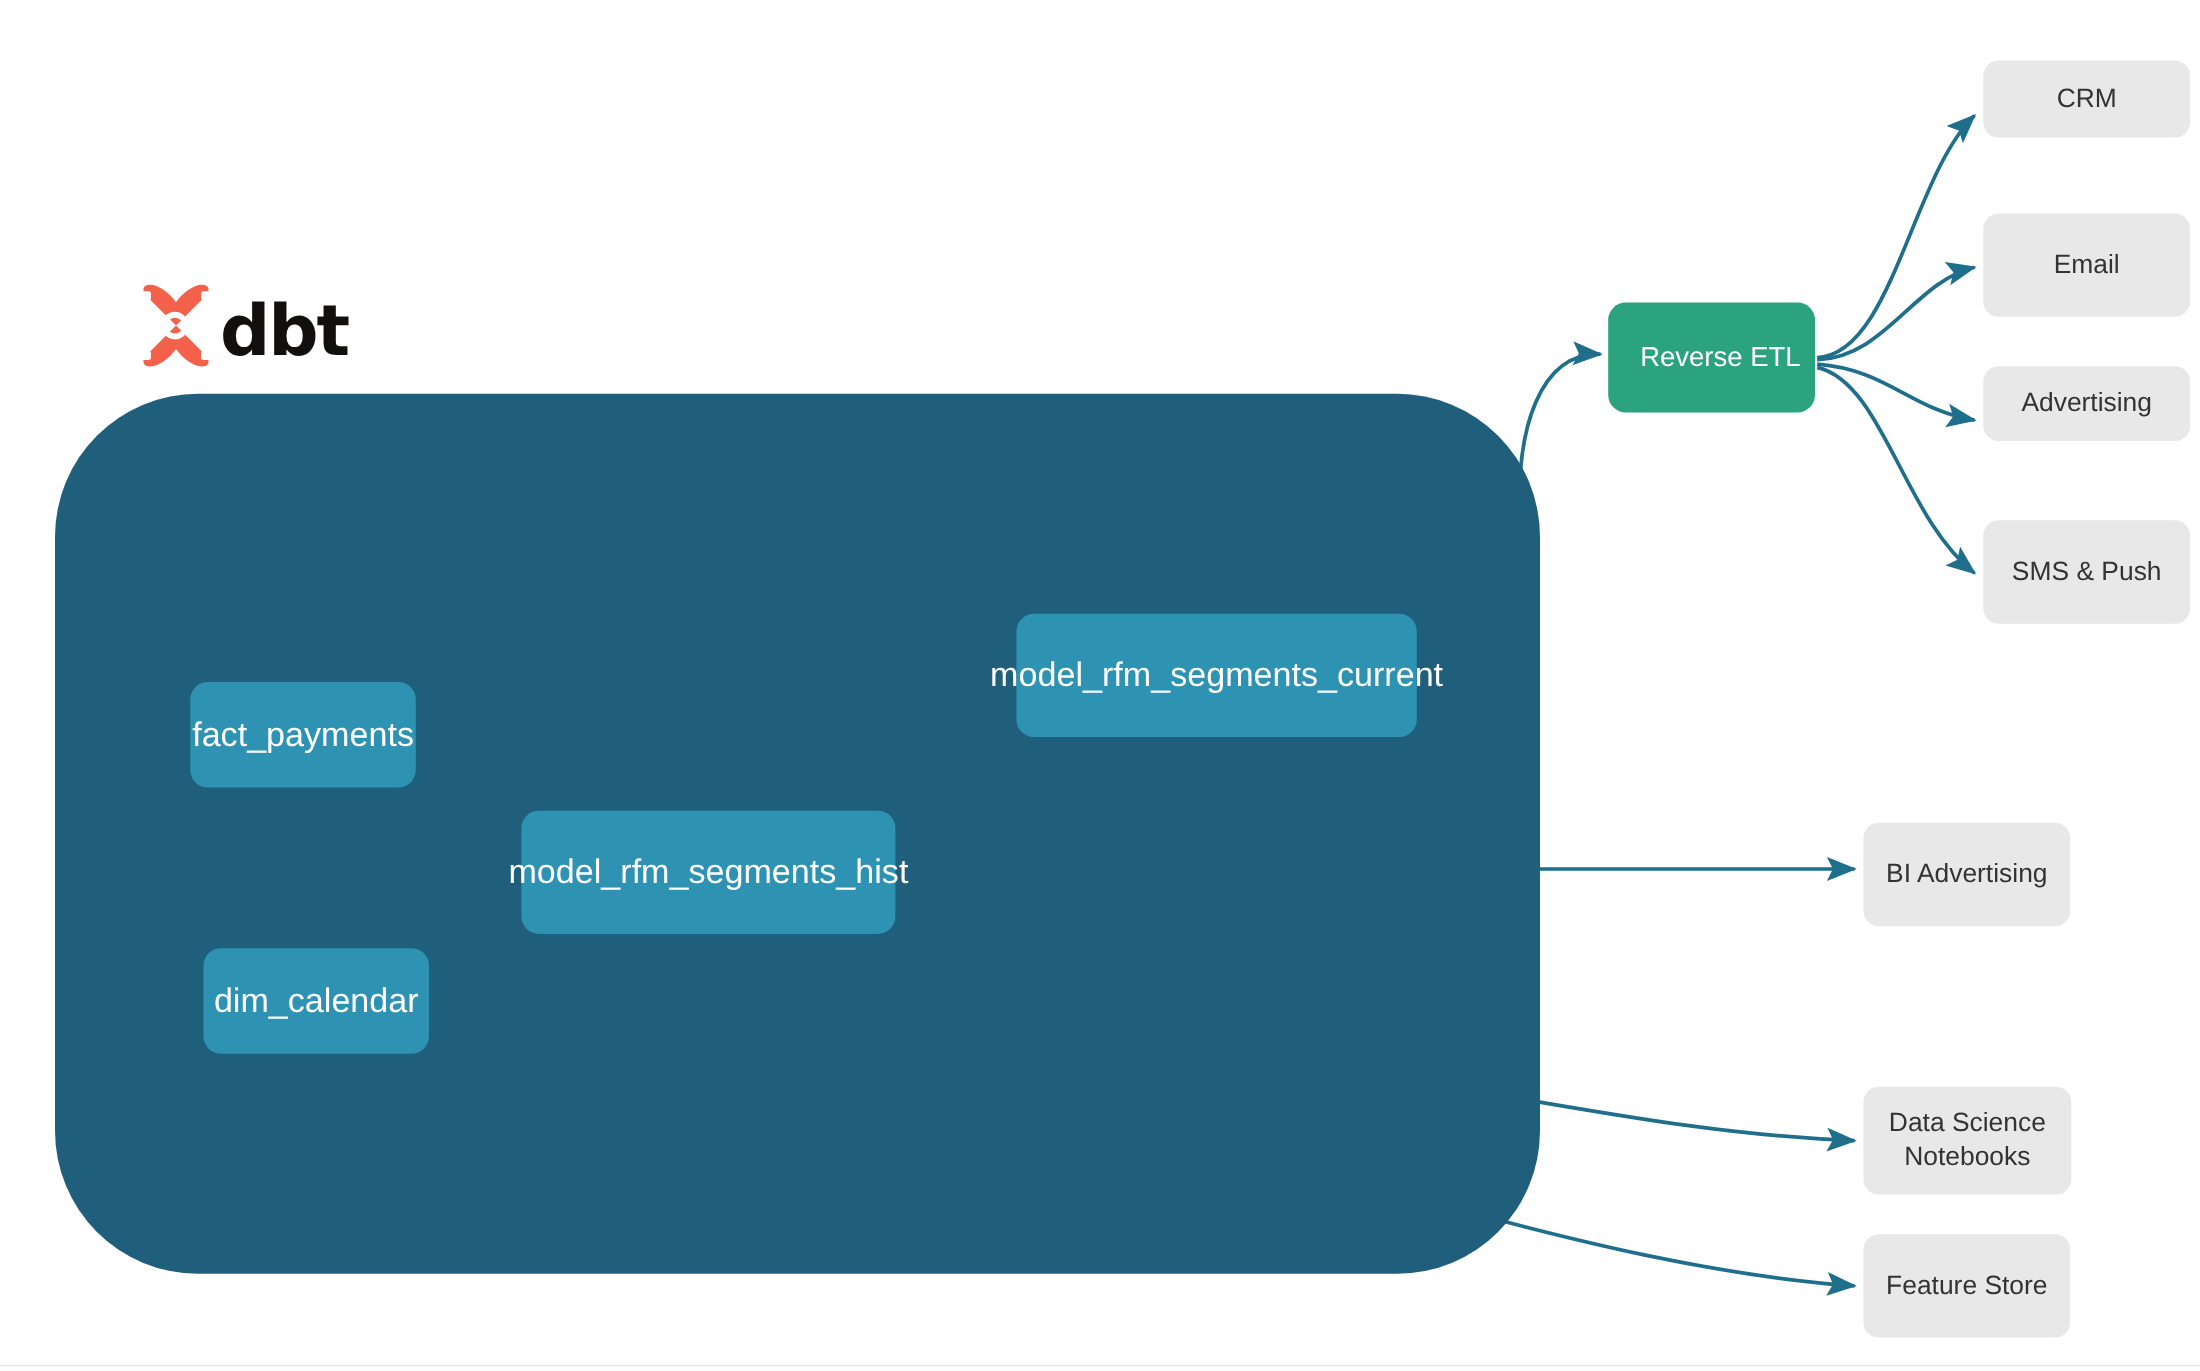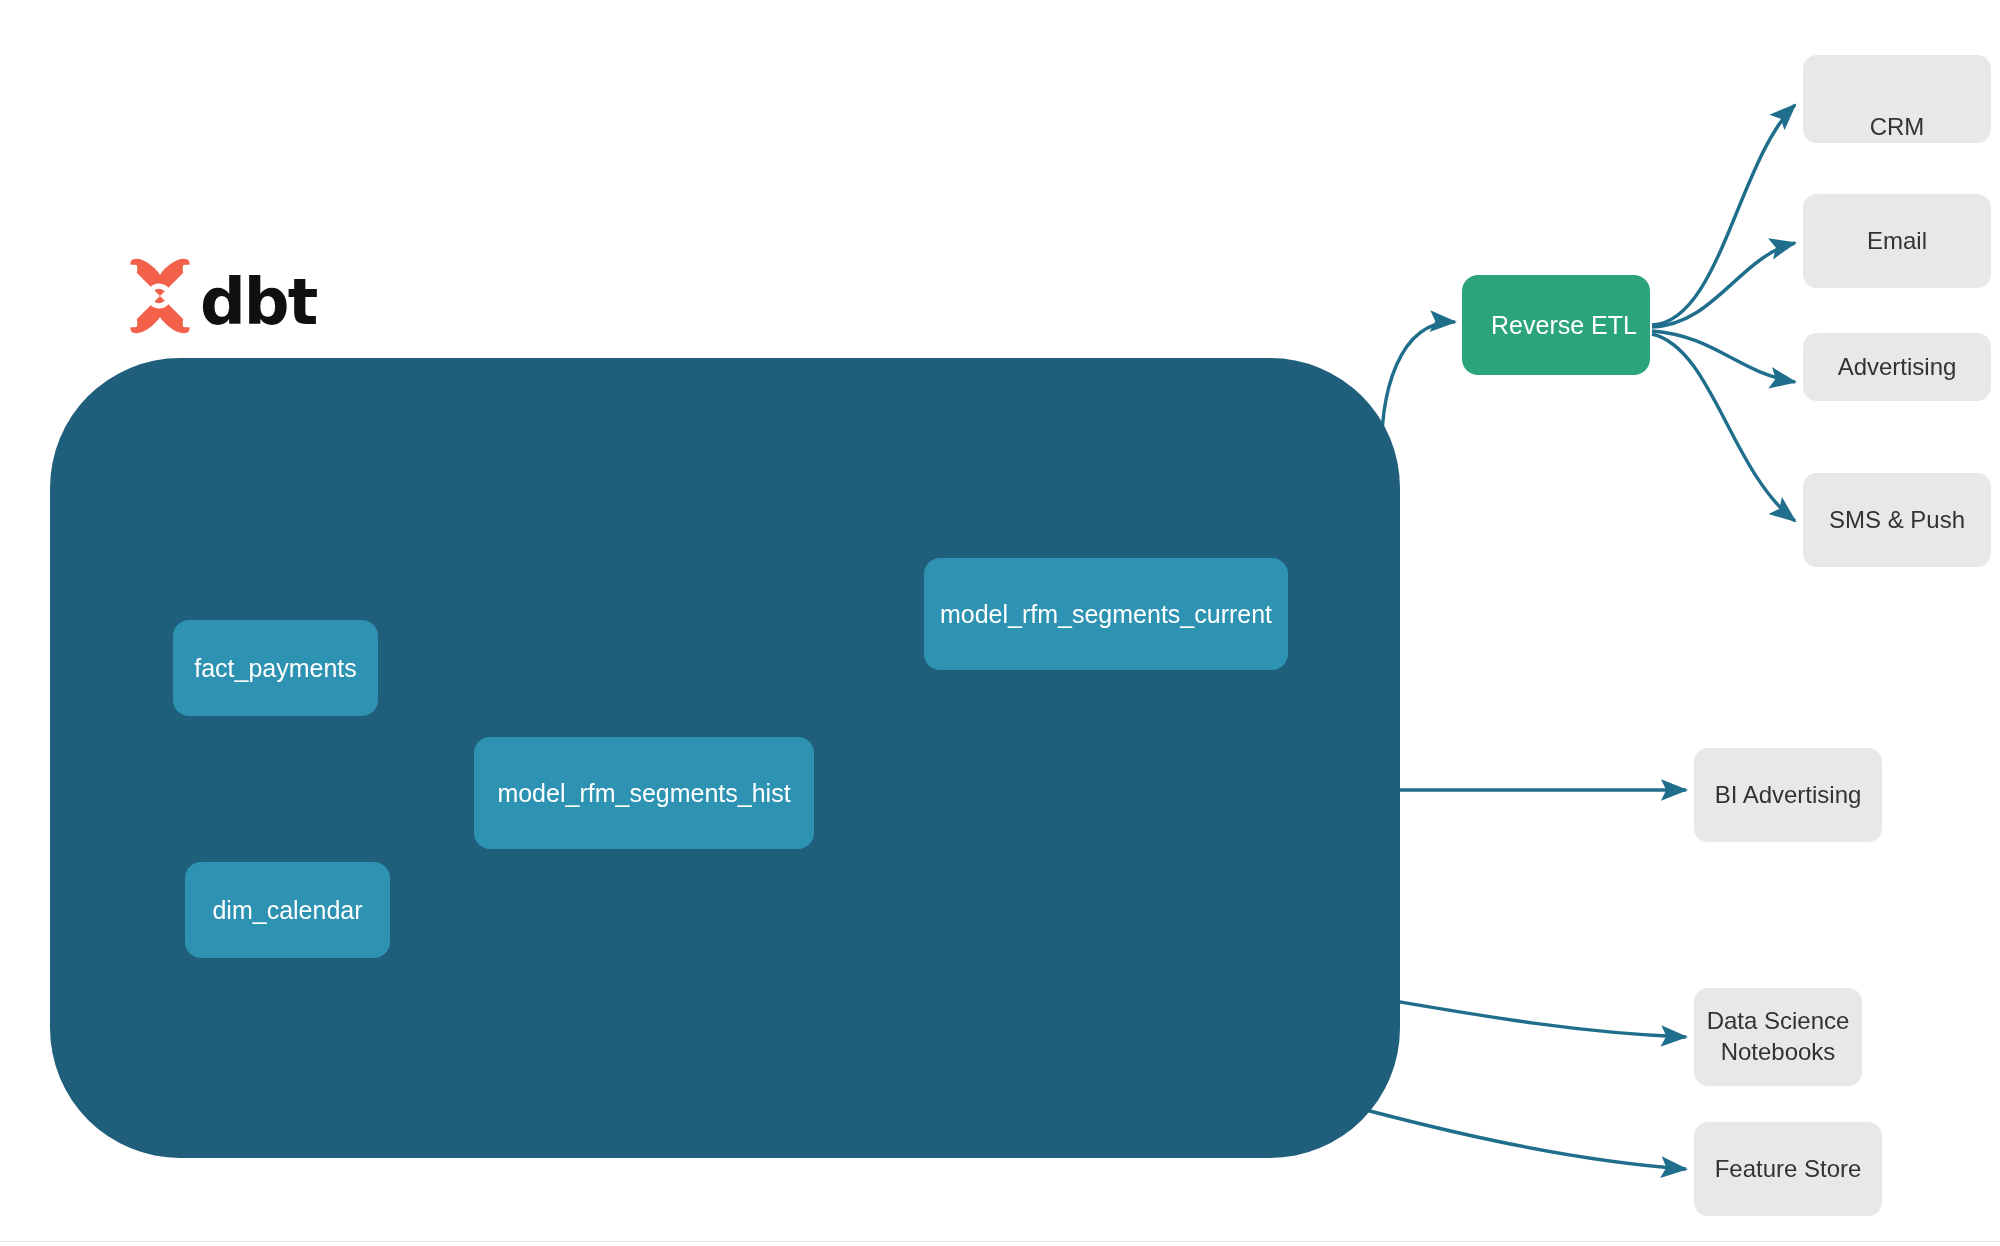--- a/index.html
+++ b/index.html
@@ -25,42 +25,42 @@
     position:absolute;left:50px;top:358px;width:1350px;height:800px;
     background:#1f5f7b;border-radius:130px;
   }
 
   
   .node{
     position:absolute;display:flex;align-items:center;justify-content:center;
     text-align:center;color:#ffffff;box-sizing:border-box;
   }
   .node-model{
-    background:#2e92b3;border-radius:16px;font-size:25px;padding:0 18px;
+    background:#2e92b3;border-radius:16px;font-size:31px;padding:0 18px;
   }
   .node-green{
     background:#2ba47d;border-radius:16px;font-size:25px;padding-left:16px;
   }
   .node-dest{
     background:#e8e8e8;color:#333333;border-radius:14px;font-size:24px;
     line-height:1.28;
   }
 
   #n-fact{left:173px;top:620px;width:205px;height:96px;}
   #n-dim{left:173px;top:862px;width:205px;height:96px;margin-left:12px;}
   #n-hist{left:474px;top:737px;width:340px;height:112px;}
   #n-current{left:924px;top:558px;width:364px;height:112px;}
   #n-retl{left:1462px;top:275px;width:188px;height:100px;}
 
-  #d-crm{left:1803px;top:55px;width:188px;height:88px;align-items:flex-end;}
+  #d-crm{left:1803px;top:55px;width:188px;height:70px;}
   #d-email{left:1803px;top:194px;width:188px;height:94px;}
   #d-adv{left:1803px;top:333px;width:188px;height:68px;}
   #d-sms{left:1803px;top:473px;width:188px;height:94px;}
   #d-bi{left:1694px;top:748px;width:188px;height:94px;}
-  #d-ds{left:1694px;top:988px;width:168px;height:98px;}
+  #d-ds{left:1694px;top:988px;width:189px;height:98px;}
   #d-fs{left:1694px;top:1122px;width:188px;height:94px;}
 
   .bottom-rule{
     position:absolute;left:0;top:1241px;width:2000px;height:1px;background:#e3e3e3;
   }
 </style>
 </head>
 <body>
 
 <div id="stage">

